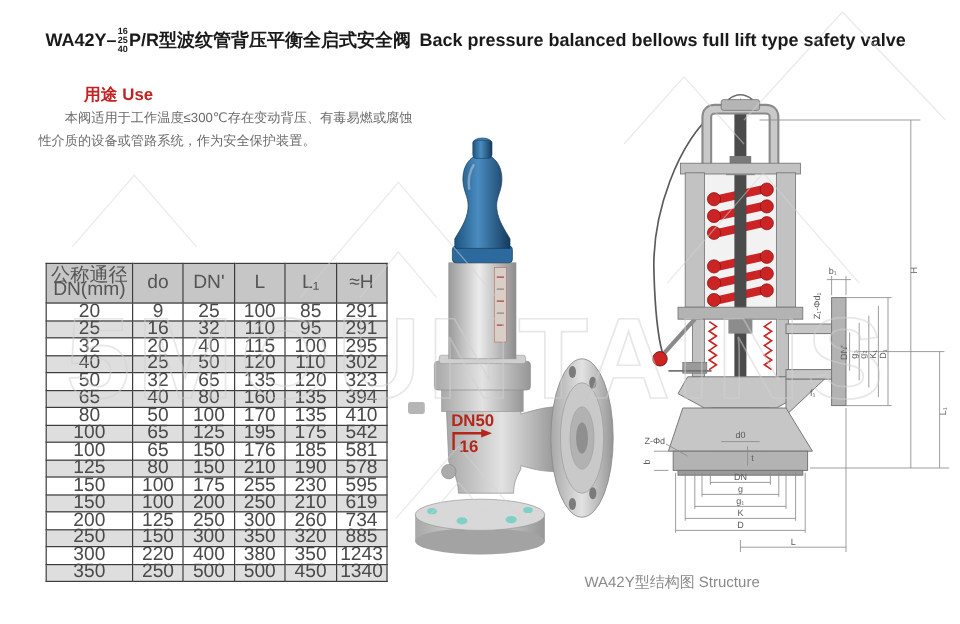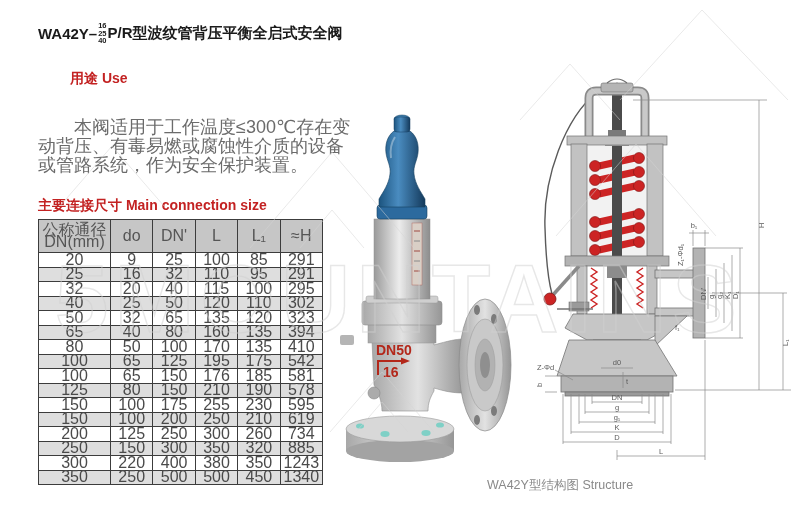--- a/index.html
+++ b/index.html
@@ -7,21 +7,21 @@
         font-family:"Liberation Sans","DejaVu Sans",sans-serif;padding-left:46px;}
   
   .title-row{position:absolute;left:38px;top:22px;display:flex;align-items:center;
              font-weight:bold;color:#1a1a1a;font-size:15px;white-space:nowrap;}
   .ratings-stack{display:flex;flex-direction:column;align-items:center;justify-content:center;
                  font-size:7.5px;line-height:7.5px;font-weight:bold;margin:0 1px;}
   .title-en{margin-left:7px;}
   
   .red-heading{position:absolute;left:38px;color:#c32222;font-weight:bold;font-size:14px;}
   .use-heading{top:70px;margin-left:32px;}
-  .use-body{position:absolute;left:38px;top:90px;width:318px;font-size:18px;line-height:19px;margin-top:28px;}
+  .use-body{position:absolute;left:32px;top:90px;width:318px;font-size:11px;line-height:19px;}
   .use-body .zh{margin:0;color:#6b6b6b;text-indent:2em;}
   .use-body .en{margin:0;color:#9a9a9a;}
   .dims-heading{top:197px;}
   
   .dims-table{position:absolute;left:38px;top:219px;border-collapse:collapse;table-layout:fixed;
               width:285px;font-size:16px;color:#4a4a4a;}
   .dims-table th,.dims-table td{border:1px solid #3c3c3c;text-align:center;padding:0;
               font-weight:normal;height:13.5px;line-height:12px;}
   .dims-table thead th{background:#c6c6c6;height:32px;color:#555;}
   .dims-table col.c0{width:72px;}
@@ -38,28 +38,28 @@
 <div class="page">
 
   <div class="title-row">
     <span>WA42Y–</span>
     <span class="ratings-stack">
       <span>16</span>
       <span>25</span>
       <span>40</span>
     </span>
     <span>P/R型波纹管背压平衡全启式安全阀</span>
+    <span class="title-en">Back pressure balanced bellows full lift type safety valve</span>
   </div>
 
   <div class="red-heading use-heading">用途 Use</div>
   <div class="use-body">
     <p class="zh">本阀适用于工作温度≤300℃存在变动背压、有毒易燃或腐蚀性介质的设备或管路系统，作为安全保护装置。</p>
   </div>
 
-  <div class="red-heading dims-heading">主要连接尺寸 Main connection size</div>
   <table class="dims-table">
     <colgroup>
         <col class="c0">
         <col>
         <col>
         <col>
         <col>
         <col>
       </colgroup>
     <thead>

